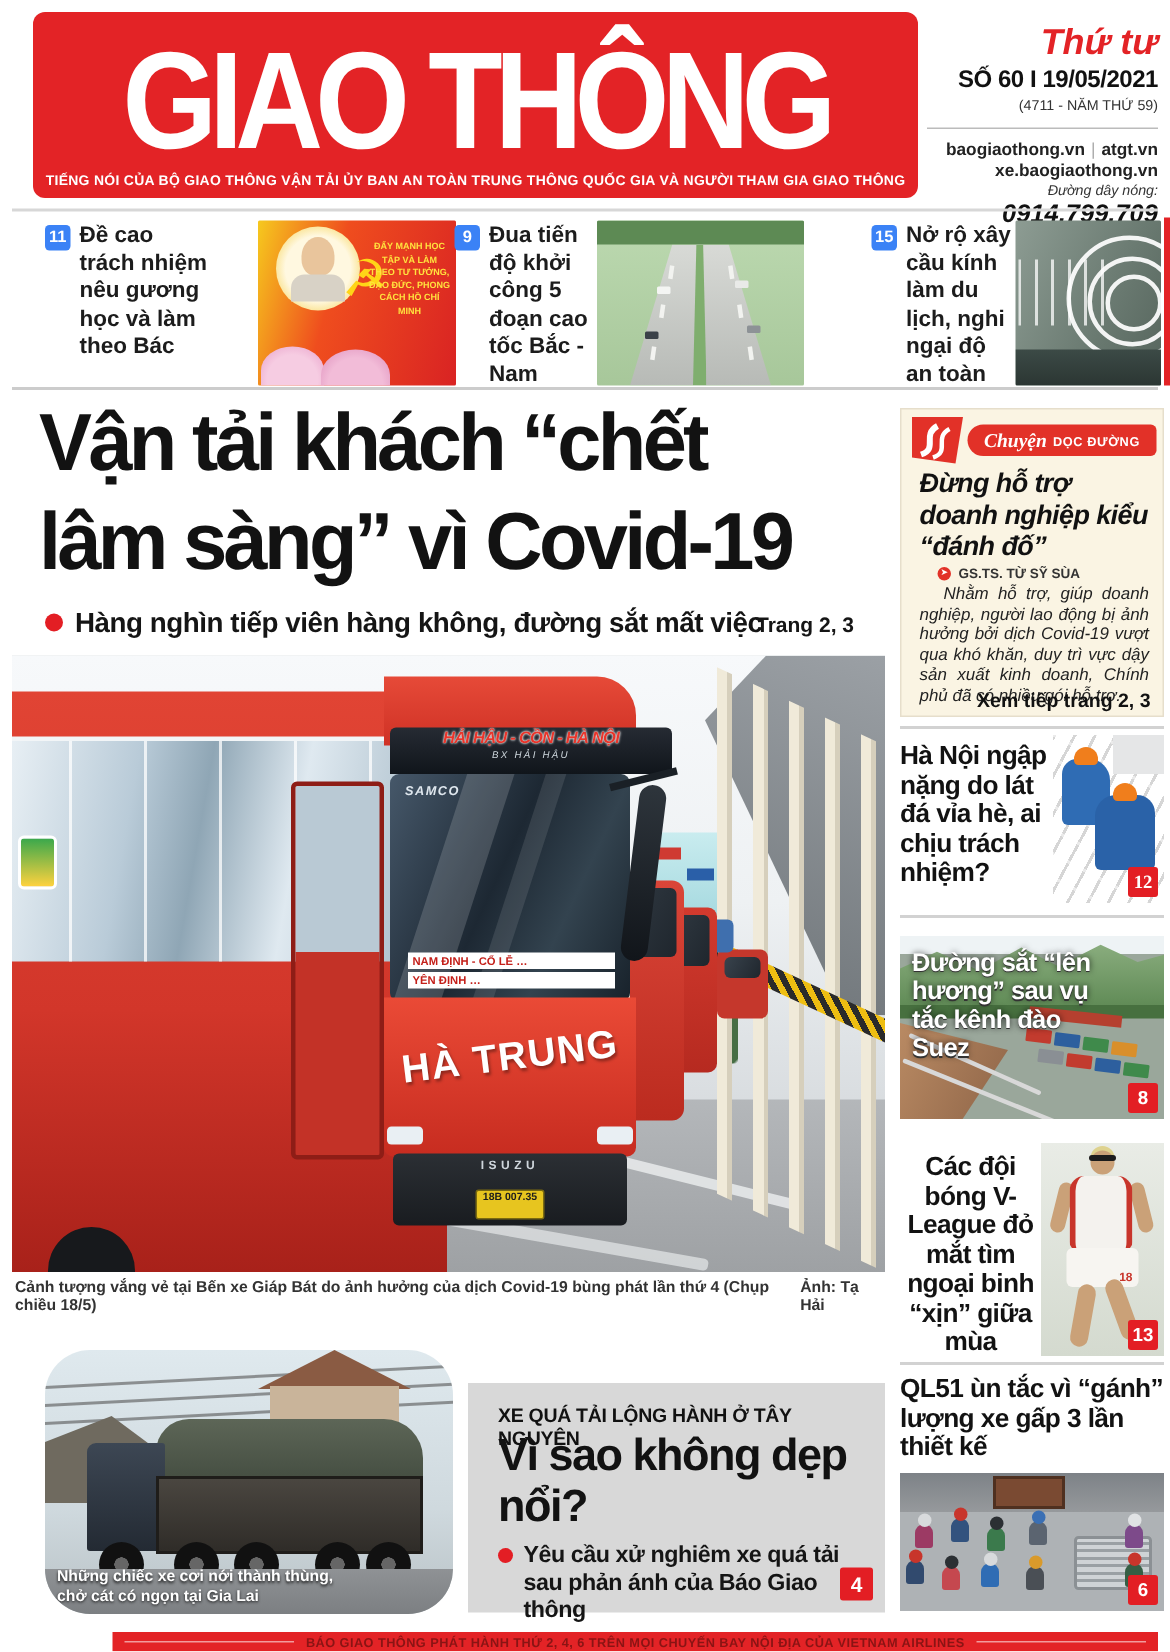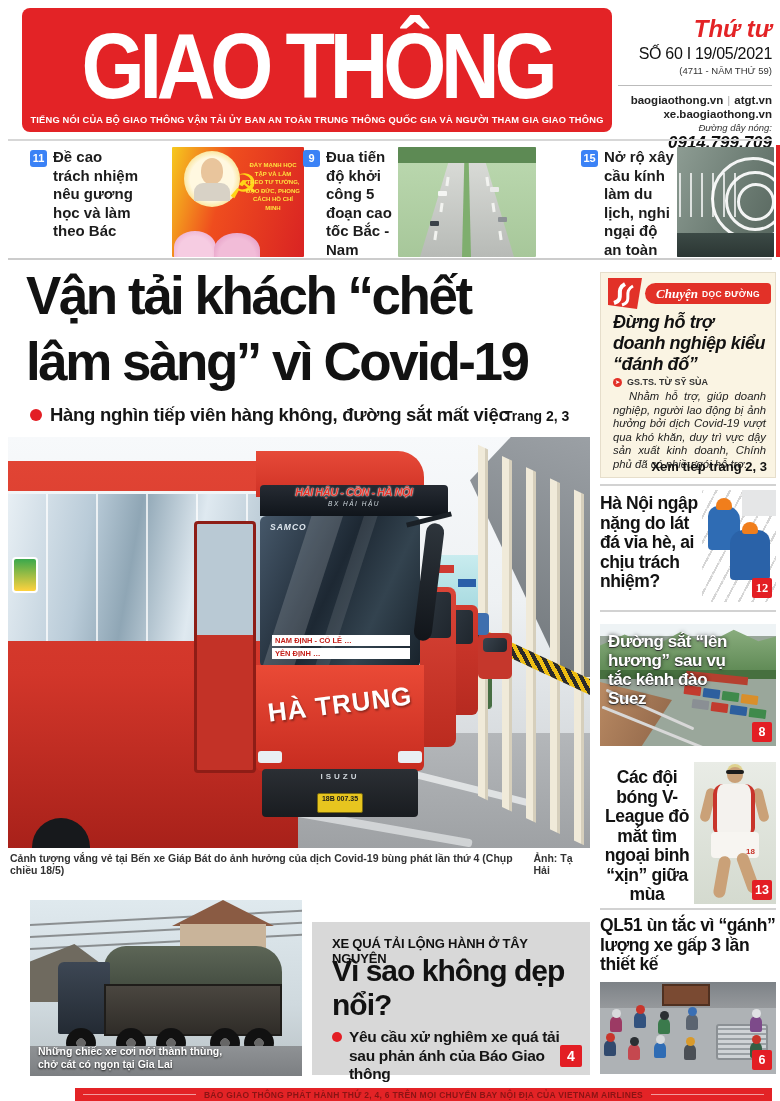--- a/index.html
+++ b/index.html
@@ -10,21 +10,21 @@
   .masthead { position:absolute; left:22px; top:8px; width:590px; height:124px;
     background:#e32326; border-radius:8px; }
   .mh-logo { position:absolute; left:0; top:2px; width:100%; text-align:center;
     color:#fff; font-weight:900; font-size:78px; letter-spacing:-5px; line-height:96px;
     transform:scale(1.04,1.18); transform-origin:center top; white-space:nowrap; }
   .mh-tagline { position:absolute; bottom:7px; width:100%; text-align:center;
     color:#fff; font-size:9.3px; font-weight:bold; letter-spacing:.2px; }
 
   .hdr-right { position:absolute; left:618px; top:16px; width:154px; text-align:right; }
   .weekday { color:#e32326; font-weight:900; font-style:italic; font-size:24px; line-height:26px; }
-  .issue { font-weight:normal; font-size:16px; color:#111; margin-top:3px; letter-spacing:-.3px; }
+  .issue { font-weight:bold; font-size:16px; color:#111; margin-top:3px; letter-spacing:-.3px; }
   .issue-note { font-size:9.5px; color:#333; margin-top:2px; }
   .hdr-hr { border:none; border-top:1px solid #bbb; margin:9px 0 8px; }
   .sites { font-weight:bold; font-size:11.5px; color:#222; }
   .site-sep { color:#aaa; font-weight:normal; padding:0 4px; }
   .sites2 { font-weight:bold; font-size:11.5px; color:#222; margin-top:2px; }
   .hotline { font-style:italic; font-size:9.5px; color:#333; margin-top:2px; }
   .hl-num { font-weight:800; font-size:17px; color:#111; }
 
   .rule-a { position:absolute; left:8px; top:139px; width:764px; border-top:2px solid #d7d7d7; }
   .rule-b { position:absolute; left:8px; top:258px; width:764px; border-top:2px solid #cccccc; }
@@ -163,21 +163,21 @@
   
   .side-box { position:absolute; left:600px; top:272px; width:176px; height:206px;
     background:#faf4e3; border:1px solid #e6decb; }
   .cb-logo { position:absolute; left:5px; top:4px; }
   .cb-banner { position:absolute; left:44px; top:10px; width:126px; height:21px; background:#e23128;
     border-radius:11px 4px 4px 11px; color:#fff; display:flex; align-items:center; justify-content:center; gap:4px; }
   .cb-script { font-style:italic; font-weight:700; font-size:13px; font-family:"Liberation Serif",serif; }
   .cb-caps { font-size:8.5px; font-weight:800; letter-spacing:.4px; }
   .cb-title { position:absolute; left:12px; top:39px; width:154px; font-style:italic; font-weight:800;
     font-size:18px; line-height:21px; letter-spacing:-.4px; color:#111; }
-  .cb-author { position:absolute; left:12px; top:104px; display:flex; align-items:center; gap:5px; }
+  .cb-author { position:absolute; left:24px; top:104px; display:flex; align-items:center; gap:5px; }
   .cb-bullet { width:9px; height:9px; border-radius:50%; background:#e23128; flex:none;
     color:#fff; font-size:6px; line-height:9px; text-align:center; }
   .cb-aname { font-size:9px; font-weight:800; color:#333; }
   .cb-body { position:absolute; left:12px; top:117px; width:153px; font-style:italic; font-size:11.3px;
     line-height:13.6px; color:#222; text-indent:16px; text-align:justify; }
   .cb-more { position:absolute; left:12px; top:186px; width:154px; text-align:right;
     font-weight:800; font-size:13px; color:#111; }
 
   .side-title { position:absolute; font-size:17.5px; font-weight:800; color:#121212;
     line-height:19.5px; letter-spacing:-.4px; }
@@ -228,21 +228,21 @@
   .img-traffic { left:600px; top:982px; width:176px; height:92px; background:#aeb2b5; }
   .tr-top { left:0; top:0; width:100%; height:26px; background:linear-gradient(#7d8287,#96999c); }
   .tr-truck { left:62px; top:2px; width:48px; height:22px; background:#7a4a32; border:2px solid #4f3020; }
   .tr-cart { left:116px; top:42px; width:52px; height:36px; border:2px solid #8b9094; border-radius:3px;
     background:repeating-linear-gradient(0deg,#cfd3d6 0 3px,#9aa0a4 3px 5px); }
   .rider { position:absolute; width:12px; height:16px; border-radius:6px 6px 2px 2px; }
   .rider i { display:block; width:9px; height:9px; border-radius:50%; margin:-7px auto 0; }
 
   
   .photo-truck { position:absolute; left:30px; top:900px; width:272px; height:176px; overflow:hidden;
-    background:linear-gradient(#dfe9ee,#cfd9de 60%,#b9c2c6); }
+    background:linear-gradient(#dfe9ee,#cfd9de 60%,#b9c2c6);border-radius:30px; }
   .tk-wire { position:absolute; left:-10px; width:120%; height:2px; background:#555; transform:rotate(-3deg); opacity:.6; }
   .tk-shed { left:0; top:44px; width:74px; height:58px; background:#6f6a5f;
     clip-path:polygon(0 30%,60% 0,100% 38%,100% 100%,0 100%); }
   .tk-roof { left:142px; top:0; width:102px; height:26px; background:#8a5b43;
     clip-path:polygon(0 100%,50% 0,100% 100%); }
   .tk-house { left:150px; top:24px; width:86px; height:58px; background:#c9b49a; }
   .tk-cab { left:28px; top:62px; width:52px; height:72px; border-radius:6px 2px 2px 2px;
     background:linear-gradient(#3d4754,#232a33); }
   .tk-tarp { left:74px; top:46px; width:178px; height:44px; border-radius:22px 26px 4px 4px;
     background:linear-gradient(#5d6657,#434c40); }

